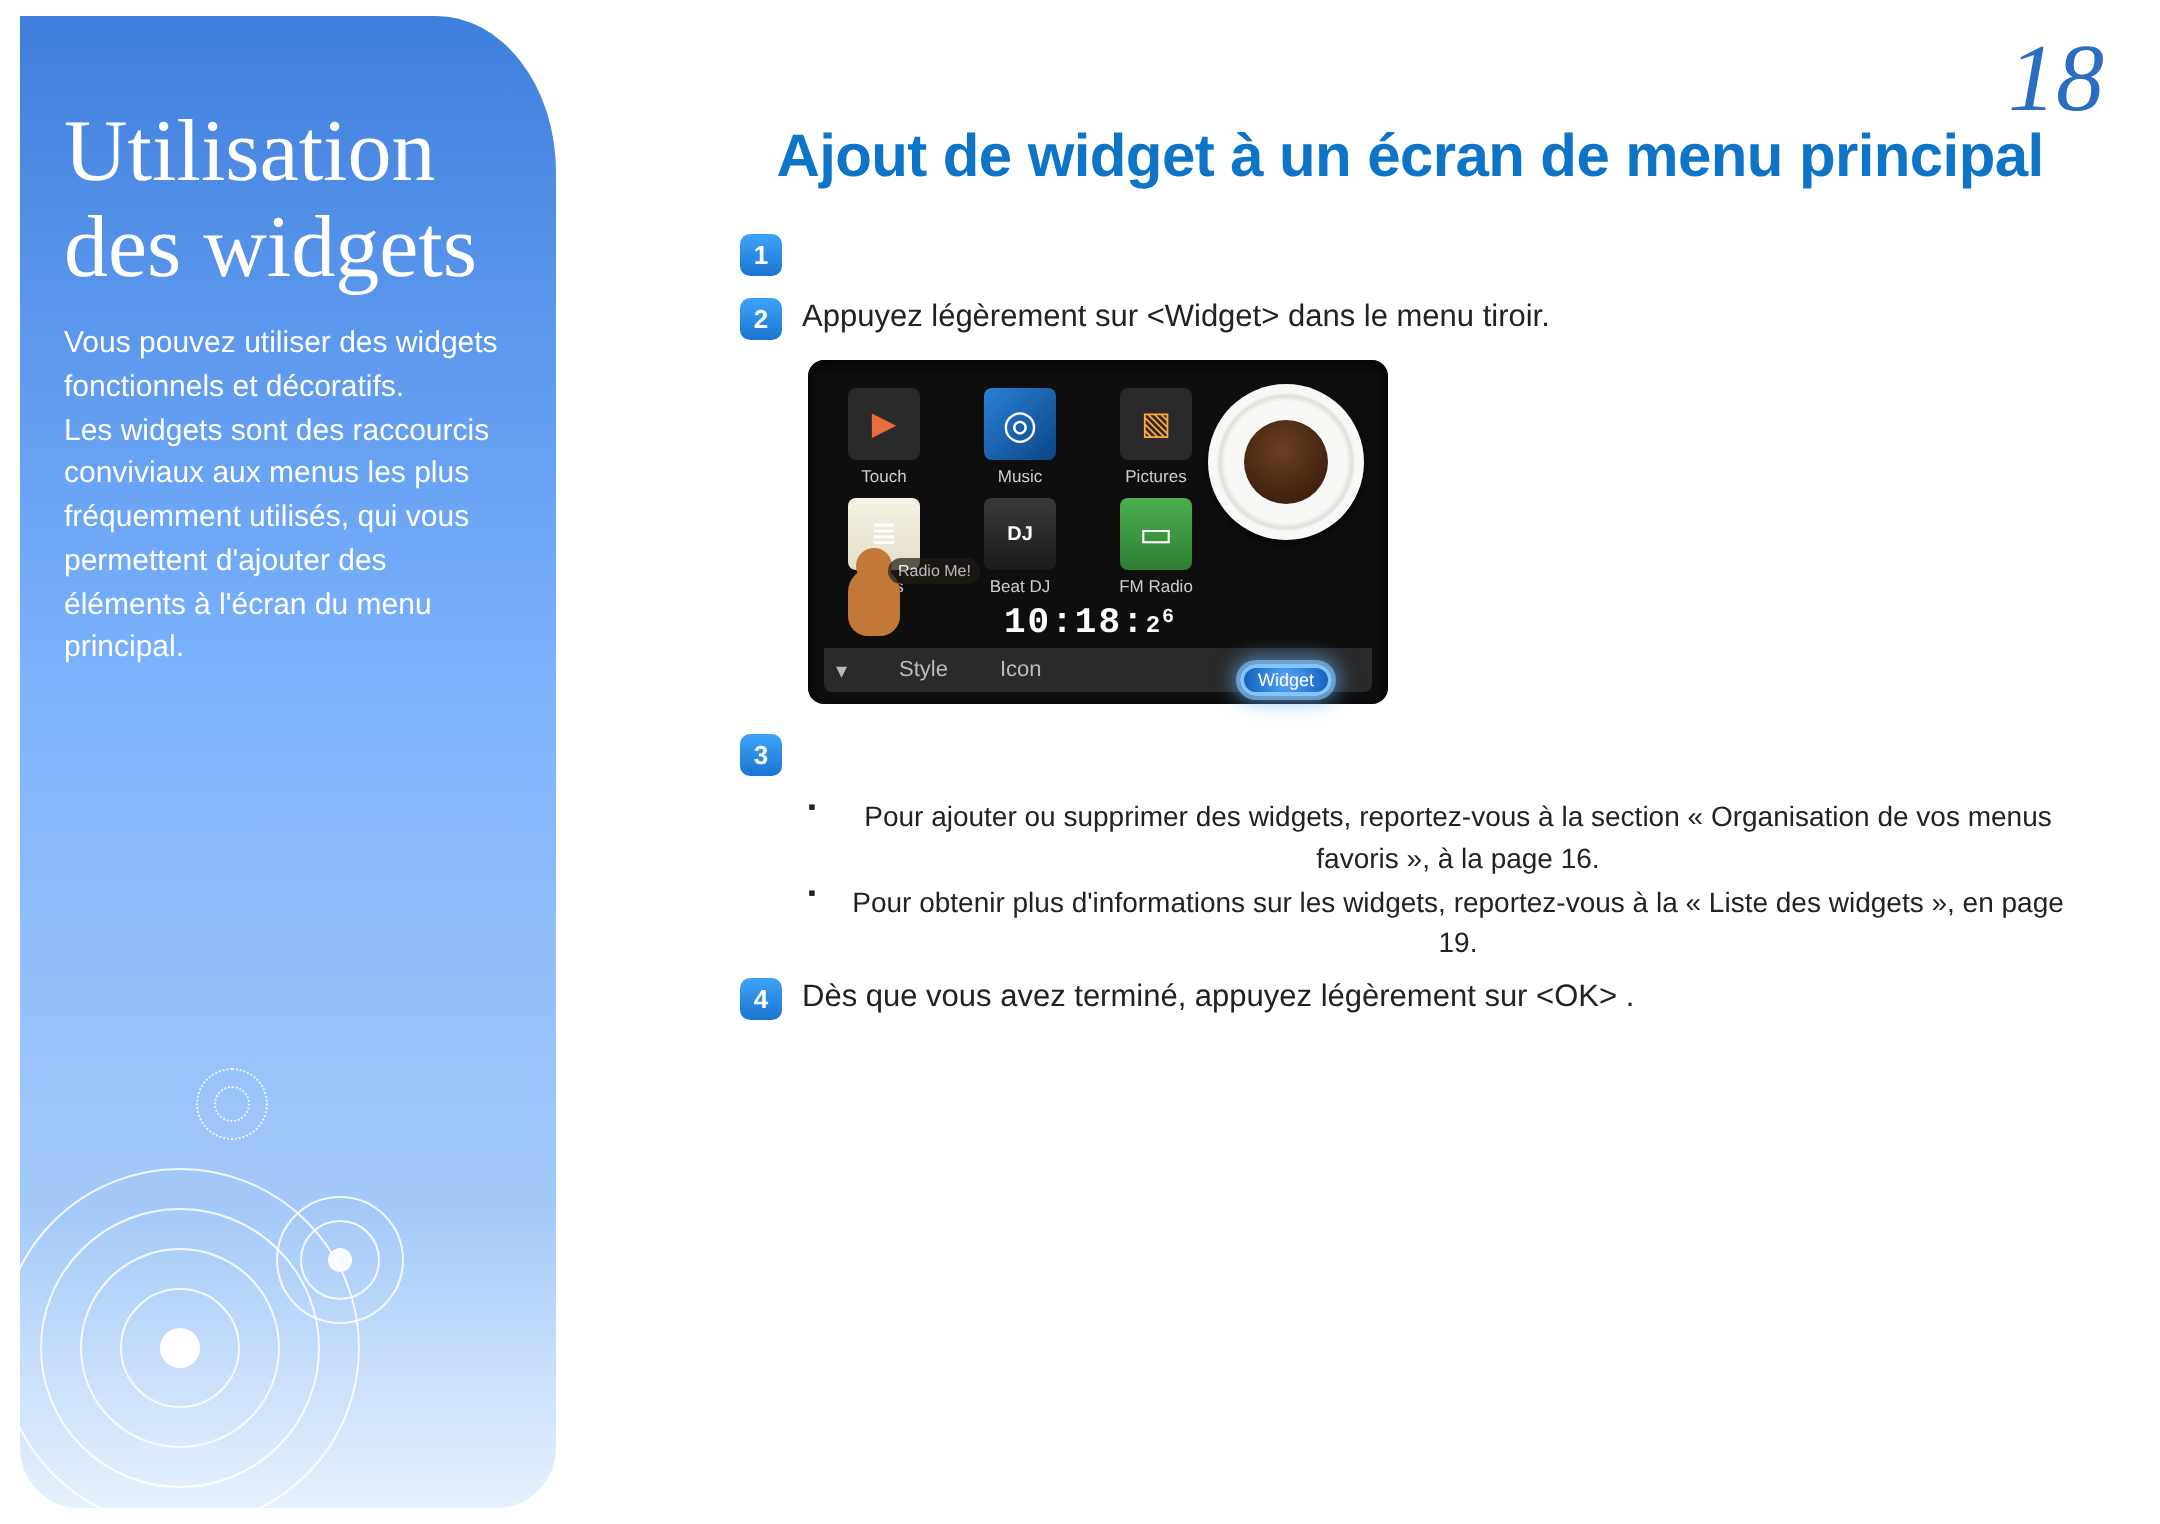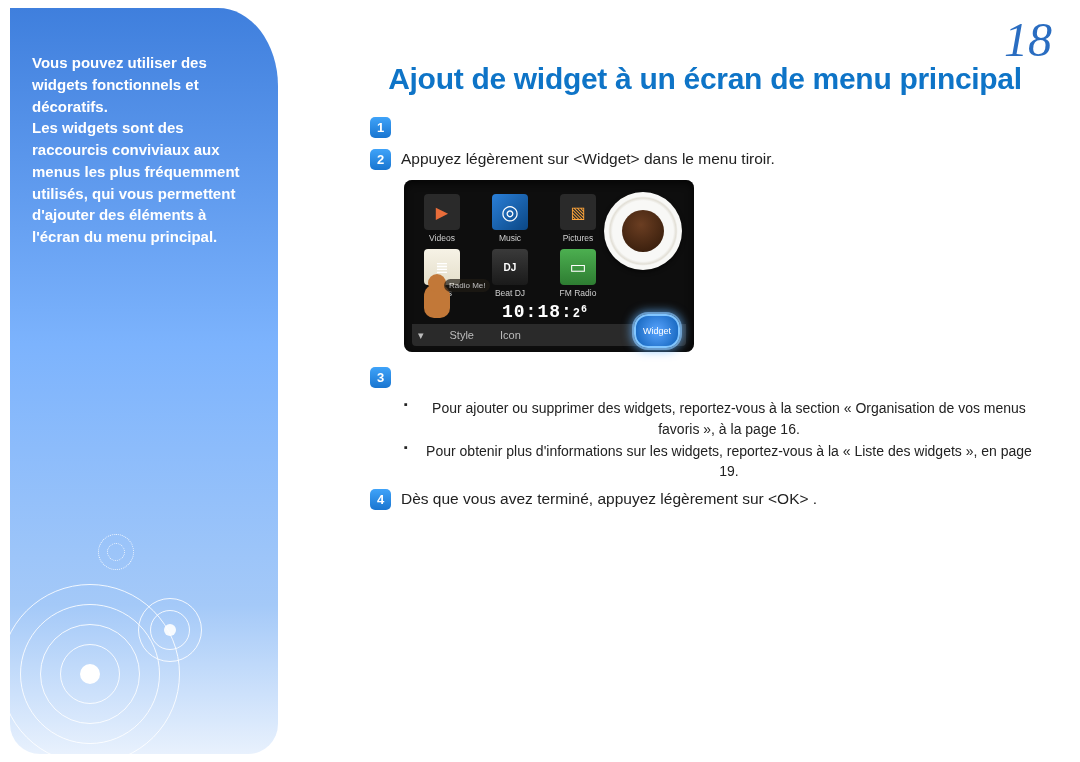--- a/index.html
+++ b/index.html
@@ -44,21 +44,20 @@
     font-family: Garamond, 'Times New Roman', serif;
     font-size: 44px;
     font-weight: 400;
     line-height: 1.08;
     margin-bottom: 14px;
     white-space: pre-line;
   }
   .sidebar-desc {
     font-size: 15px;
     line-height: 1.45;
-    font-weight: bold;
   }
 
   
   .circles {
     position: absolute; left: 0; bottom: 0; width: 100%; height: 260px;
   }
   .ring {
     position:absolute; border-radius:50%; border:1.2px solid rgba(255,255,255,.85);
   }
   .ring.a1{ width:180px;height:180px; left:-10px; bottom:-10px; }
@@ -200,36 +199,38 @@
   .clock sup { font-size:10px; vertical-align:5px;}
   .bottom-bar{
     position:absolute; left:8px; right:8px; bottom:6px; height:22px;
     background:#2a2a2a; border-radius:0 0 4px 4px;
     display:flex; align-items:center;
     padding:0 6px; gap:26px;
     color:#bcbcbc; font-size:11px;
   }
   .bottom-bar .caret{ color:#bbb; }
   .widget-chip{
-    position:absolute; right:14px; bottom:4px;
-    width:46px;height:34px;border-radius:14px;
+    position:absolute; right:28px; bottom:4px;
+    width:46px;height:16px;border-radius:14px;
     background: radial-gradient(circle,#5aa5ff 0%, #1667bf 90%);
     border:2px solid #82c6ff;
     box-shadow:0 0 0 2px rgba(140,200,255,.6), 0 0 10px 3px rgba(100,180,255,.7);
     display:flex;align-items:center;justify-content:center;
     color:#fff;font-size:9px;font-weight:500;
   }
 </style>
 </head>
 <body>
 
 <div class="page-number">18</div>
 
 <div class="sidebar-wrap">
   <div class="sidebar">
+    <div class="sidebar-title">Utilisation
+des widgets</div>
     <div class="sidebar-desc" style="white-space:pre-line;">Vous pouvez utiliser des widgets fonctionnels et décoratifs.
 Les widgets sont des raccourcis conviviaux aux menus les plus fréquemment utilisés, qui vous permettent d'ajouter des éléments à l'écran du menu principal.</div>
     <div class="circles">
       <div class="ring a1"></div>
         <div class="ring a2"></div>
         <div class="ring a3"></div>
         <div class="ring a4"></div>
         <div class="ring a5"></div>
       <div class="ring b1"></div>
         <div class="ring b2"></div>
@@ -249,21 +250,21 @@
 
   <div class="step">
     <div class="num">2</div>
     <div class="text">Appuyez légèrement sur &lt;Widget&gt; dans le menu tiroir.</div>
   </div>
 
   <div class="device">
     <div class="apps-grid">
       <div class="app">
           <div class="icon ic-video"></div>
-          <div class="lbl">Videos</div>
+          <div class="lbl">Touch</div>
         </div>
       <div class="app">
           <div class="icon ic-music"></div>
           <div class="lbl">Music</div>
         </div>
       <div class="app">
           <div class="icon ic-pic"></div>
           <div class="lbl">Pictures</div>
         </div>
       <div class="app">

